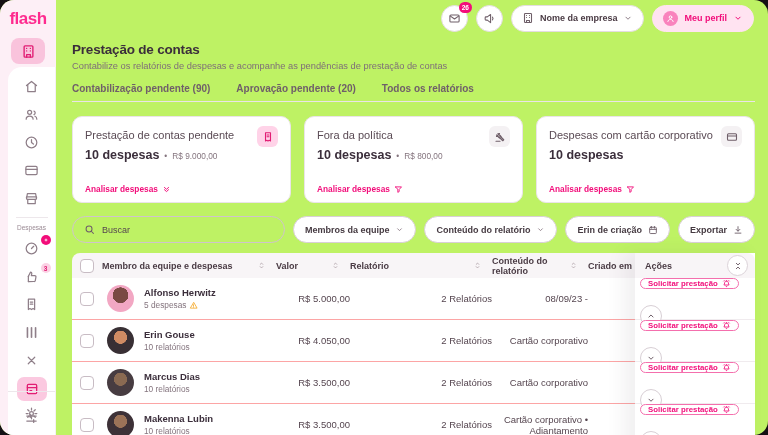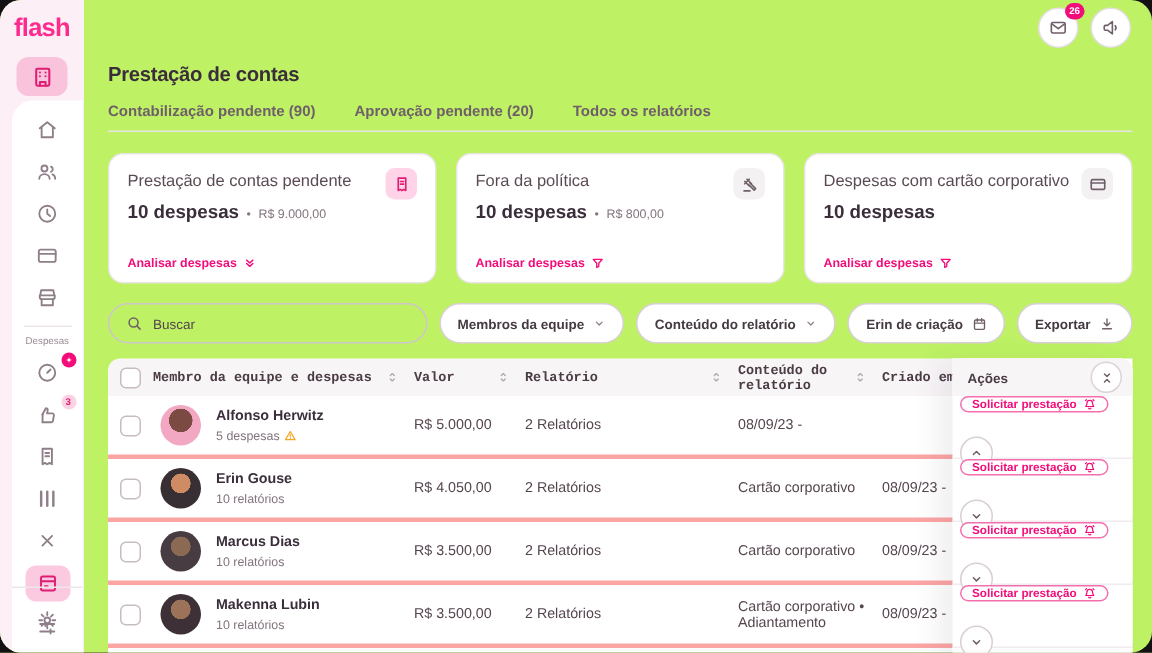--- a/index.html
+++ b/index.html
@@ -73,23 +73,23 @@
   .search-box input::placeholder { color:#55454F; }
   .filter-pill { height:27px; border:1px solid #D9CFD6; border-radius:16px; background:#fff; display:flex;
     align-items:center; gap:6px; padding:0 11px; font-size:9px; font-weight:600; color:#453A41;
     white-space:nowrap; cursor:pointer; }
 
   
   .table { position:relative; margin-top:10px; }
   .tgrid { display:grid; grid-template-columns:30px 174px 74px 142px 96px 100px; align-items:center; }
   .thead { height:25px; background:#F8F5F7; border-radius:8px 8px 0 0; font-size:9px; font-weight:700;
     color:#4A3B44; }
-  .th { display:flex; align-items:center; justify-content:space-between; padding-right:10px;font-family:Liberation Mono, monospace; }
+  .th { display:flex; align-items:center; justify-content:space-between; padding-right:10px; }
   .sort { color:#B3A6AD; flex-shrink:0; }
-  .trow { height:42px; border-bottom:3px solid #fca5a5; font-size:9.5px; color:#55454F; background:#fff; }
+  .trow { height:42px; border-bottom:1px solid #fca5a5; font-size:9.5px; color:#55454F; background:#fff;text-align:right; }
   .checkbox { width:14px; height:14px; border:1.4px solid #C8BCC4; border-radius:4px; background:#fff;
     margin:0 auto; cursor:pointer; }
   .member { display:flex; align-items:center; gap:10px; padding-left:5px; }
   .avatar { width:27px; height:27px; border-radius:50%; flex-shrink:0; }
   .av0 { background:radial-gradient(circle at 50% 38%, #7a4a43 0 36%, #F2A7C3 37%); }
   .av1 { background:radial-gradient(circle at 50% 38%, #cf8b63 0 30%, #382f34 31%); }
   .av2 { background:radial-gradient(circle at 50% 38%, #8a6a52 0 30%, #473c41 31%); }
   .av3 { background:radial-gradient(circle at 50% 38%, #9c7358 0 30%, #3d3137 31%); }
   .m-name { font-size:9.5px; font-weight:700; color:var(--text-dark,#3B2E3B); }
   .m-sub { margin-top:2px; font-size:8.3px; color:#84747E; display:flex; align-items:center; gap:3px; }
@@ -260,24 +260,53 @@
         <span class="count-badge">26</span>
       </button>
       <button class="icon-btn">
         <span>
             <svg width="13" height="13" viewBox="0 0 24 24" fill="none" stroke="currentColor" stroke-width="2" stroke-linecap="round" stroke-linejoin="round">
               <path d="M4 10.5v3a1.5 1.5 0 001.5 1.5H8l6 4.5v-15L8 9H5.5A1.5 1.5 0 004 10.5z"></path>
               <path d="M17.5 9.5a4 4 0 010 5"></path>
             </svg>
           </span>
       </button>
+      <button class="pill-btn">
+        <span style="color:#6F5F69">
+            <svg width="12" height="12" viewBox="0 0 24 24" fill="none" stroke="currentColor" stroke-width="2.2" stroke-linecap="round" stroke-linejoin="round">
+              <rect x="5" y="3" width="14" height="18" rx="1.5"></rect>
+              <path d="M9 7h.01M15 7h.01M9 11h.01M15 11h.01M9 21v-4h6v4"></path>
+            </svg>
+          </span>
+        <span>Nome da empresa</span>
+        <span style="color:#8F7F89">
+            <svg width="10" height="10" viewBox="0 0 24 24" fill="none" stroke="currentColor" stroke-width="2.4" stroke-linecap="round" stroke-linejoin="round">
+              <path d="M7 10l5 5 5-5"></path>
+            </svg>
+          </span>
+      </button>
+      <button class="pill-btn profile">
+        <span class="profile-avatar">
+            <svg width="9" height="9" viewBox="0 0 24 24" fill="none" stroke="#fff" stroke-width="2.6" stroke-linecap="round" stroke-linejoin="round">
+              <circle cx="12" cy="8.5" r="3.5"></circle>
+              <path d="M5 20c.8-3.5 3.6-5.5 7-5.5s6.2 2 7 5.5"></path>
+            </svg>
+          </span>
+        <span>Meu perfil</span>
+        <span>
+            <svg width="10" height="10" viewBox="0 0 24 24" fill="none" stroke="currentColor" stroke-width="2.4" stroke-linecap="round" stroke-linejoin="round">
+              <path d="M7 10l5 5 5-5"></path>
+            </svg>
+          </span>
+      </button>
     </header>
 
     <section class="content">
       <h1 class="page-title">Prestação de contas</h1>
+      <p class="page-subtitle">Contabilize os relatórios de despesas e acompanhe as pendências de prestação de contas</p>
 
       <nav class="tabs">
         <button class="tab">Contabilização pendente (90)</button>
         <button class="tab">Aprovação pendente (20)</button>
         <button class="tab">Todos os relatórios</button>
       </nav>
 
       <div class="cards">
         <div class="card">
           <div class="card-top">

